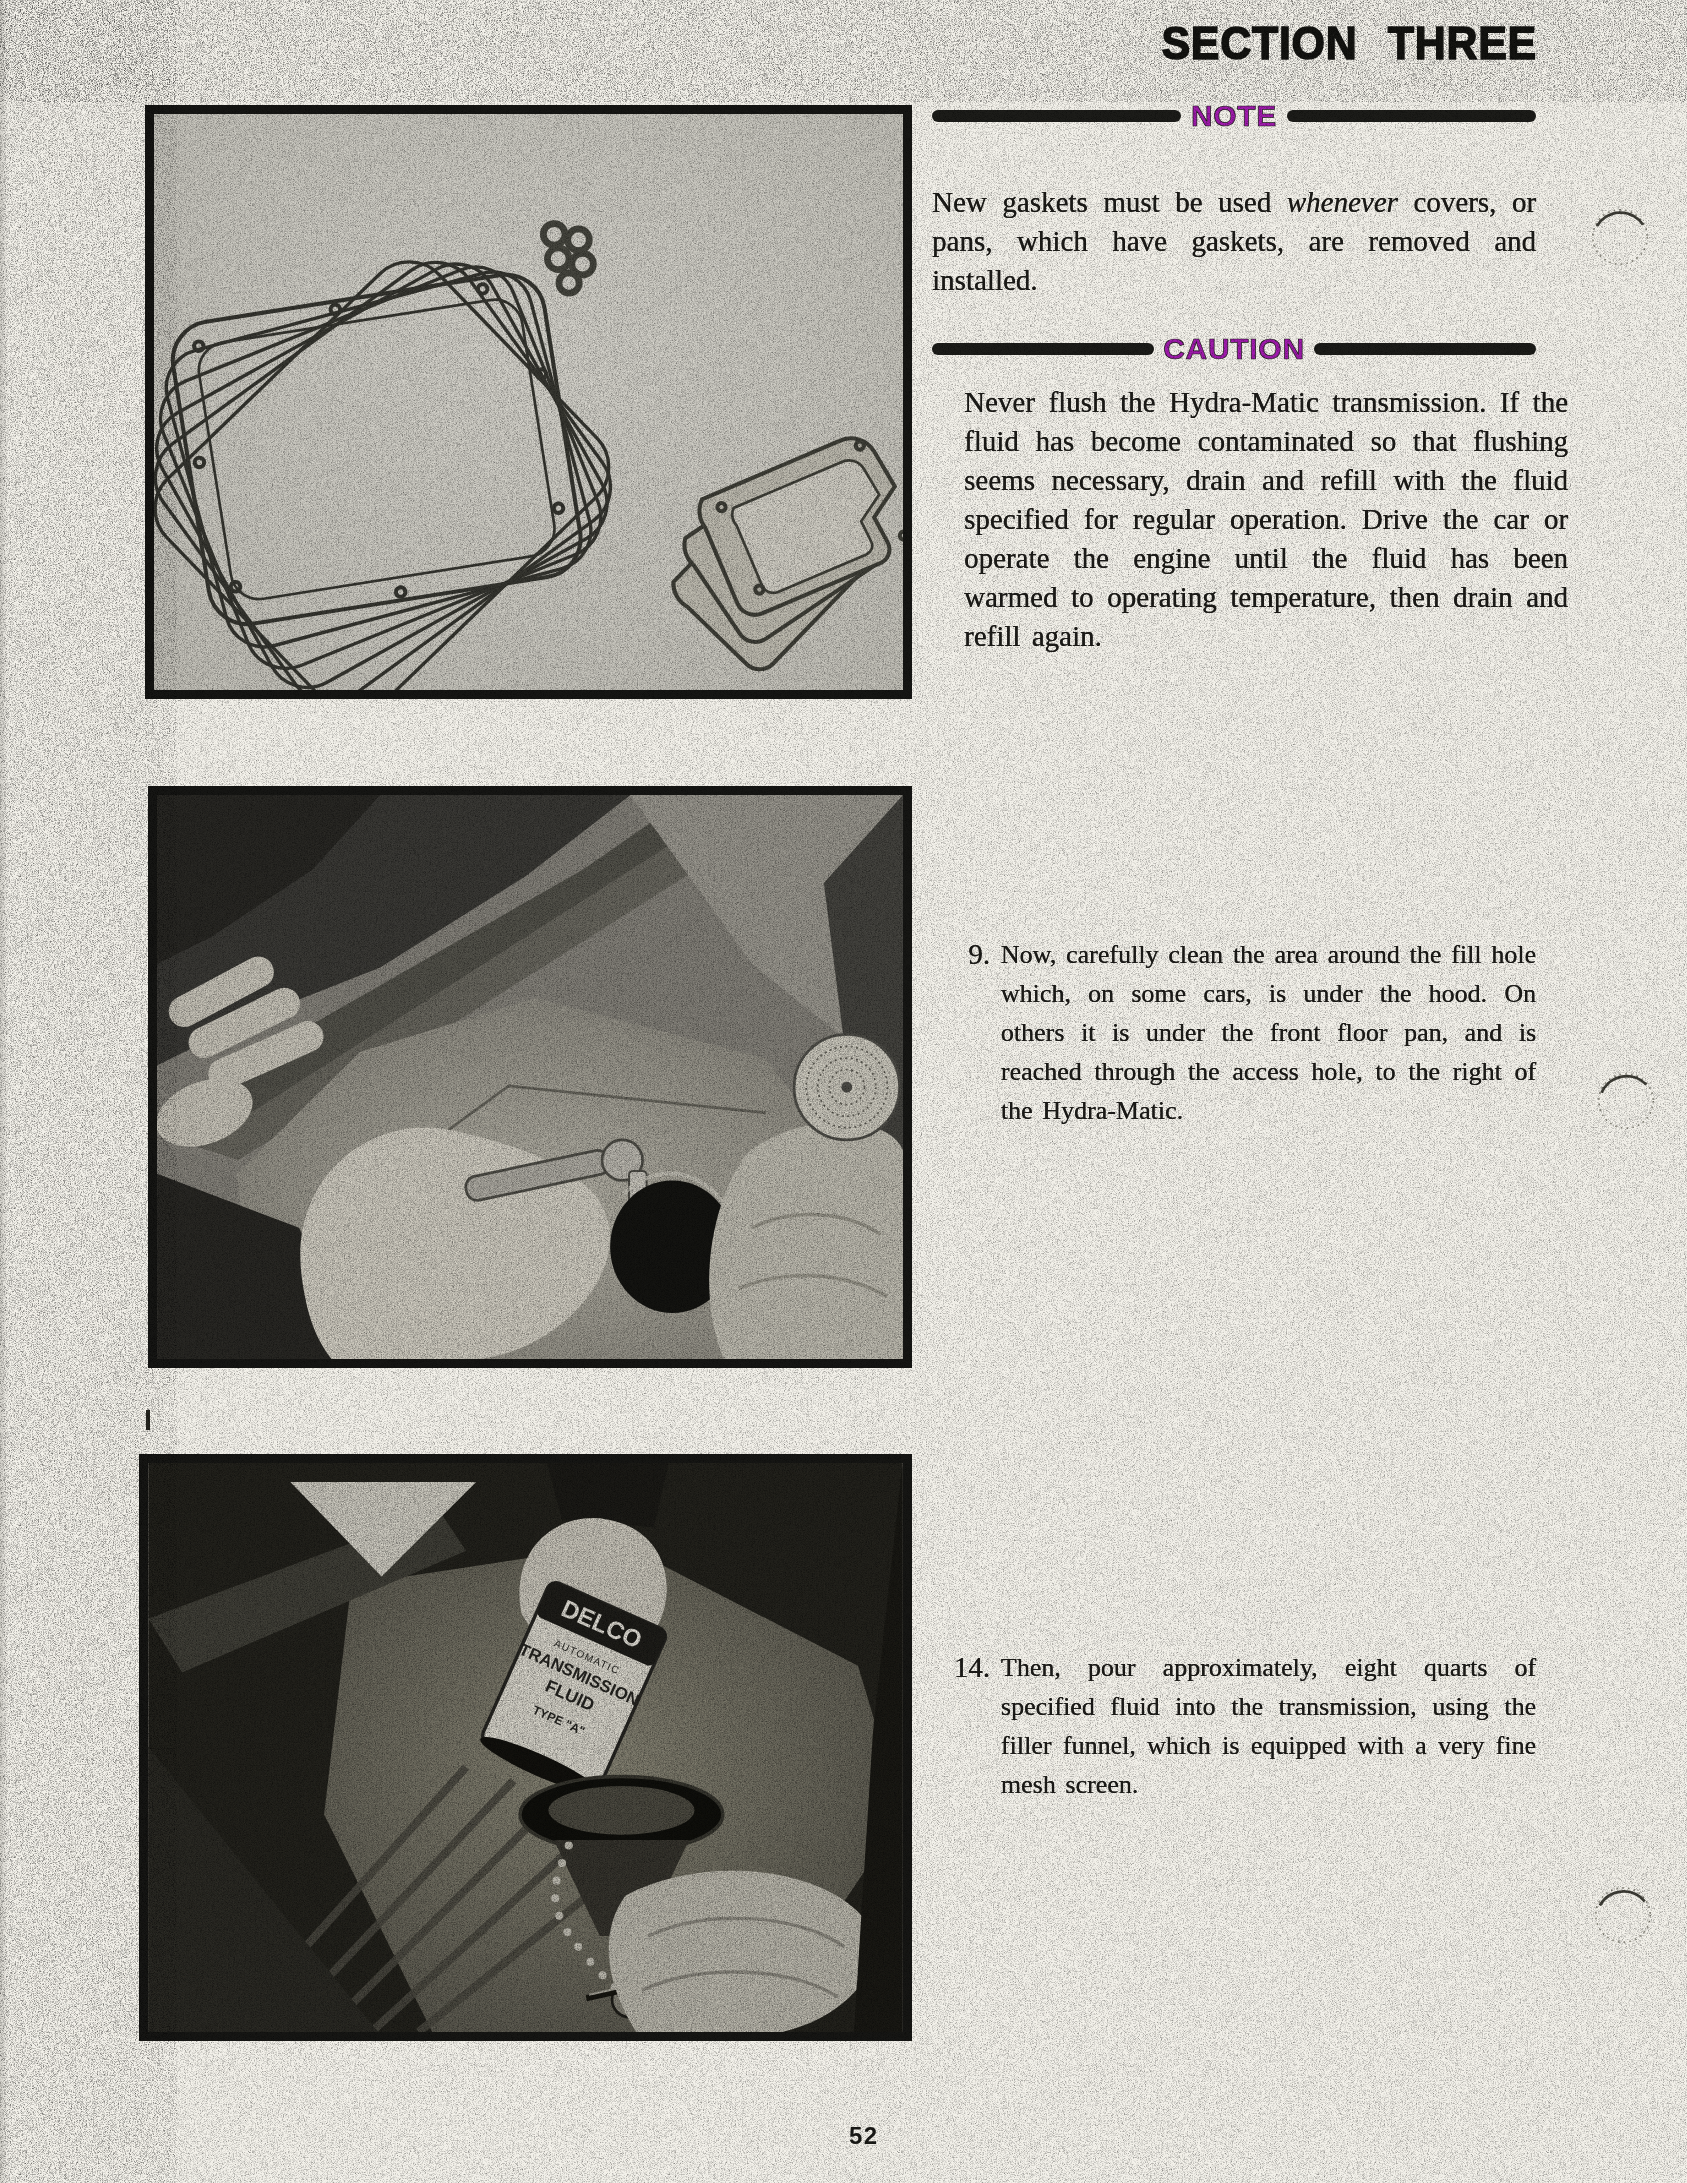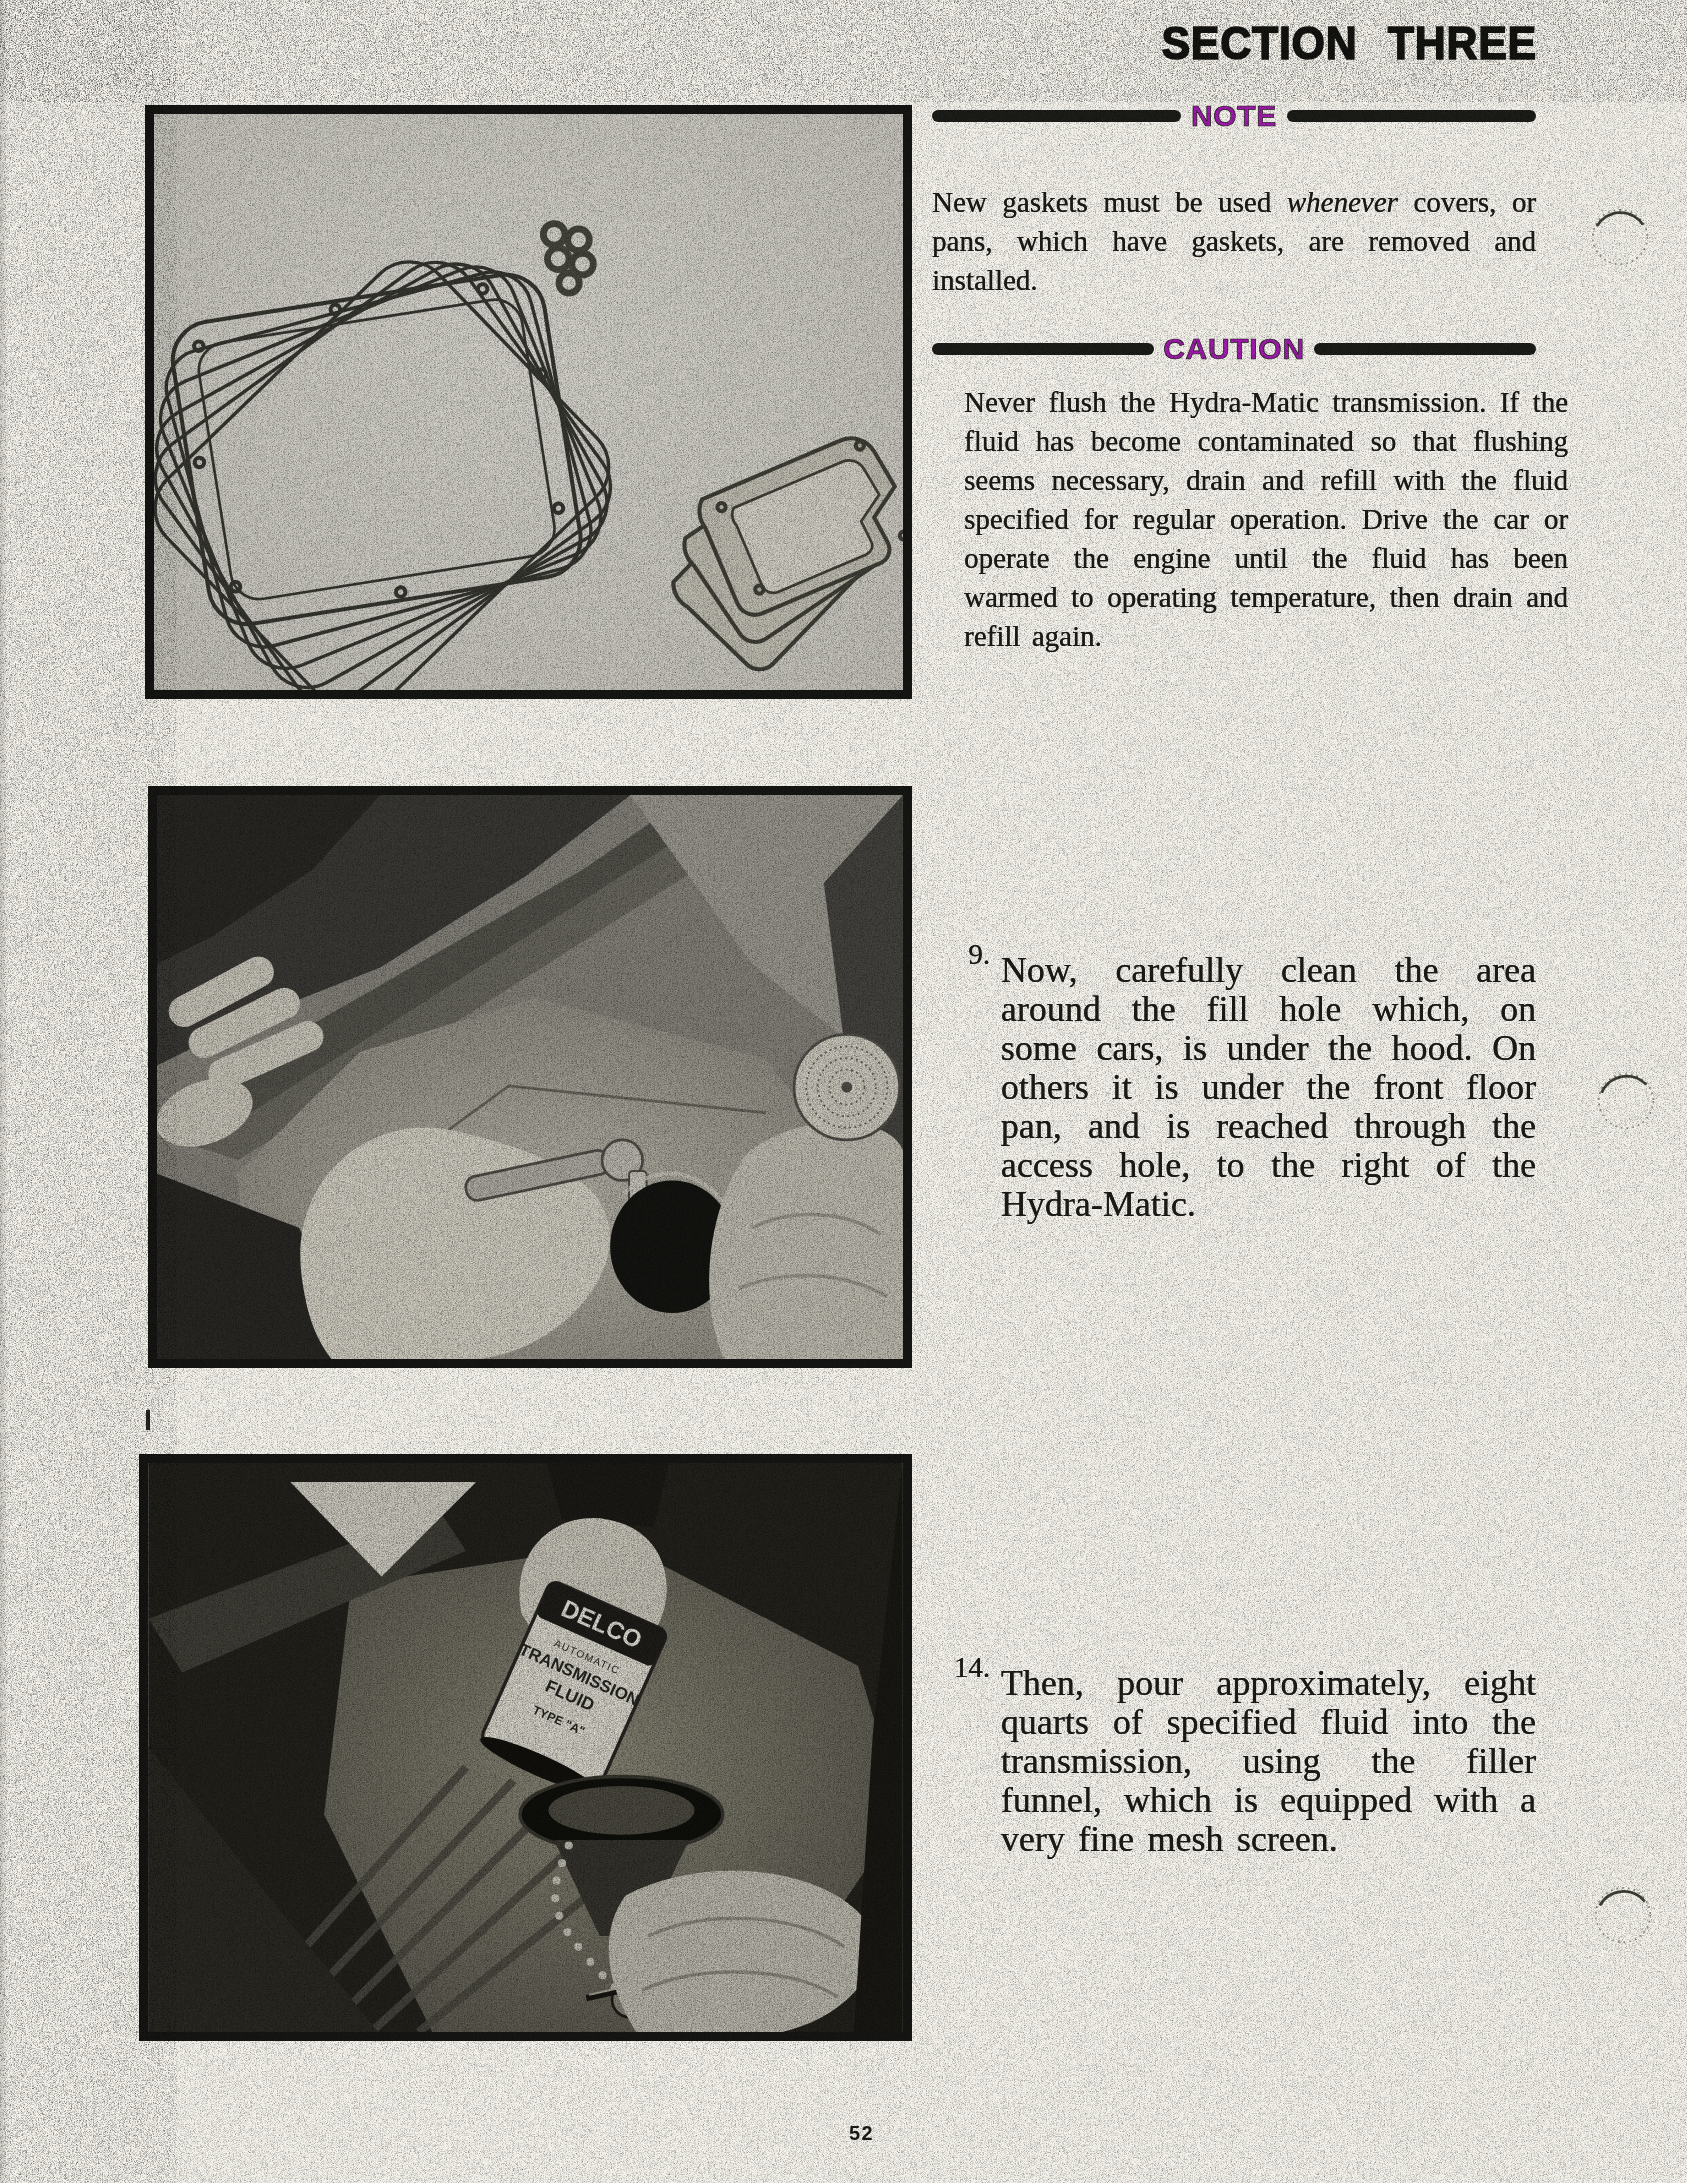--- a/index.html
+++ b/index.html
@@ -33,28 +33,28 @@
     position:absolute;left:932px;width:604px;
     font-size:29px;line-height:39px;text-align:justify;
     word-spacing:.14em;text-shadow:0.3px 0 0 currentColor;
   }
   .step{position:absolute;left:932px;width:604px;display:flex;}
   .step-num{
     flex:none;width:58px;text-align:right;padding-right:10.8px;
     font-size:29px;line-height:39px;text-shadow:0.3px 0 0 currentColor;
   }
   .step-text{
-    flex:1;font-size:36px;line-height:39px;text-align:justify;
-    word-spacing:.12em;text-shadow:0.3px 0 0 currentColor;margin-top:16px;
+    flex:1;font-size:26px;line-height:39px;text-align:justify;
+    word-spacing:.12em;text-shadow:0.3px 0 0 currentColor;
   }
   .ital{font-style:italic;}
   .page-number{
     position:absolute;left:849px;top:2122px;
     font-family:"Liberation Sans", sans-serif;font-weight:bold;
-    font-size:20px;letter-spacing:1.4px;color:#1a1a17;
+    font-size:24px;letter-spacing:1.4px;color:#1a1a17;
   }
   
   .photo{
     position:absolute;border:9.5px solid #161614;background:#8a887f;
   }
   .photo svg{display:block;width:100%;height:100%;}
   
   .noise-overlay{position:absolute;inset:0;pointer-events:none;}
   .edge-shade{
     position:absolute;left:0;top:0;width:8px;height:2183px;

